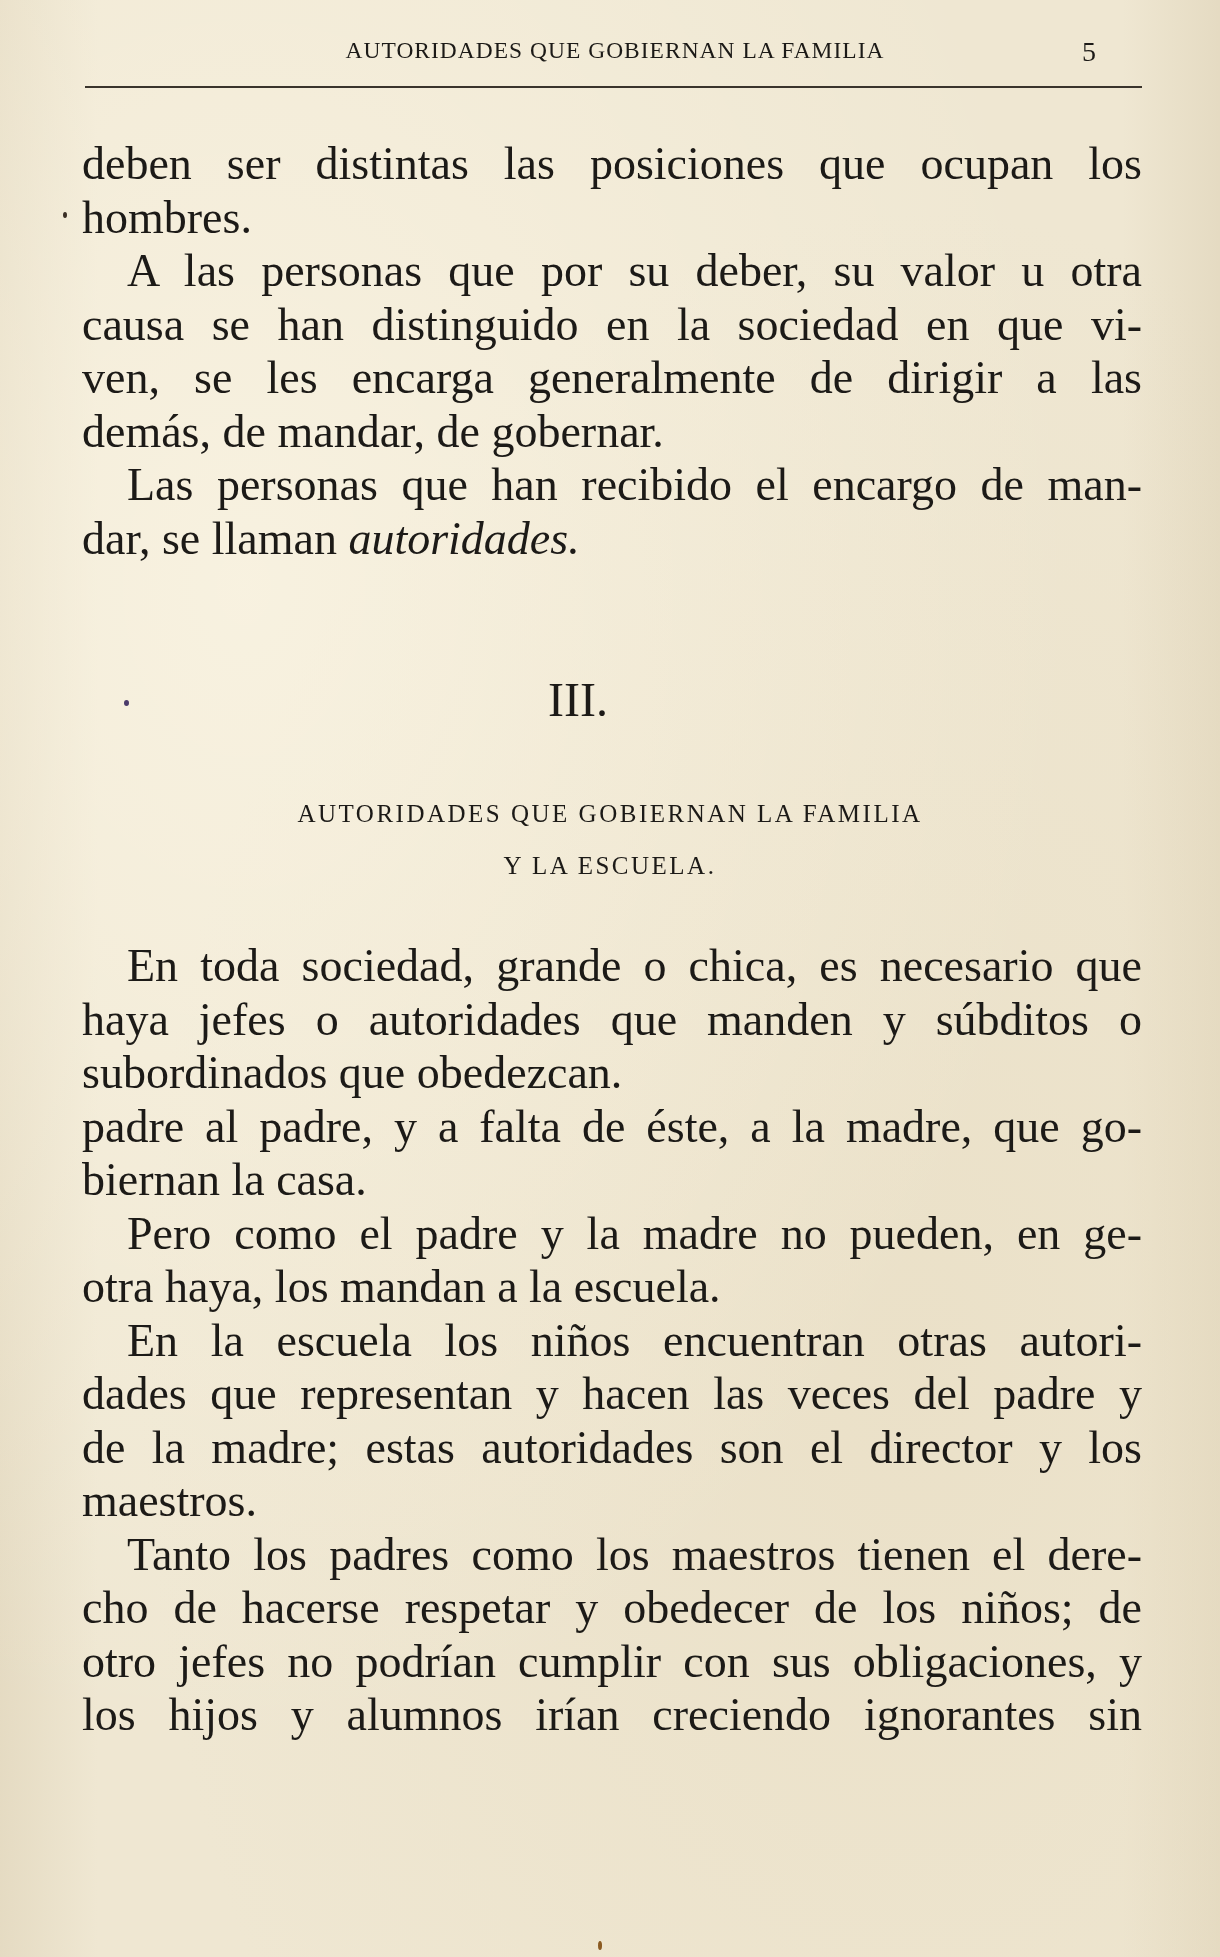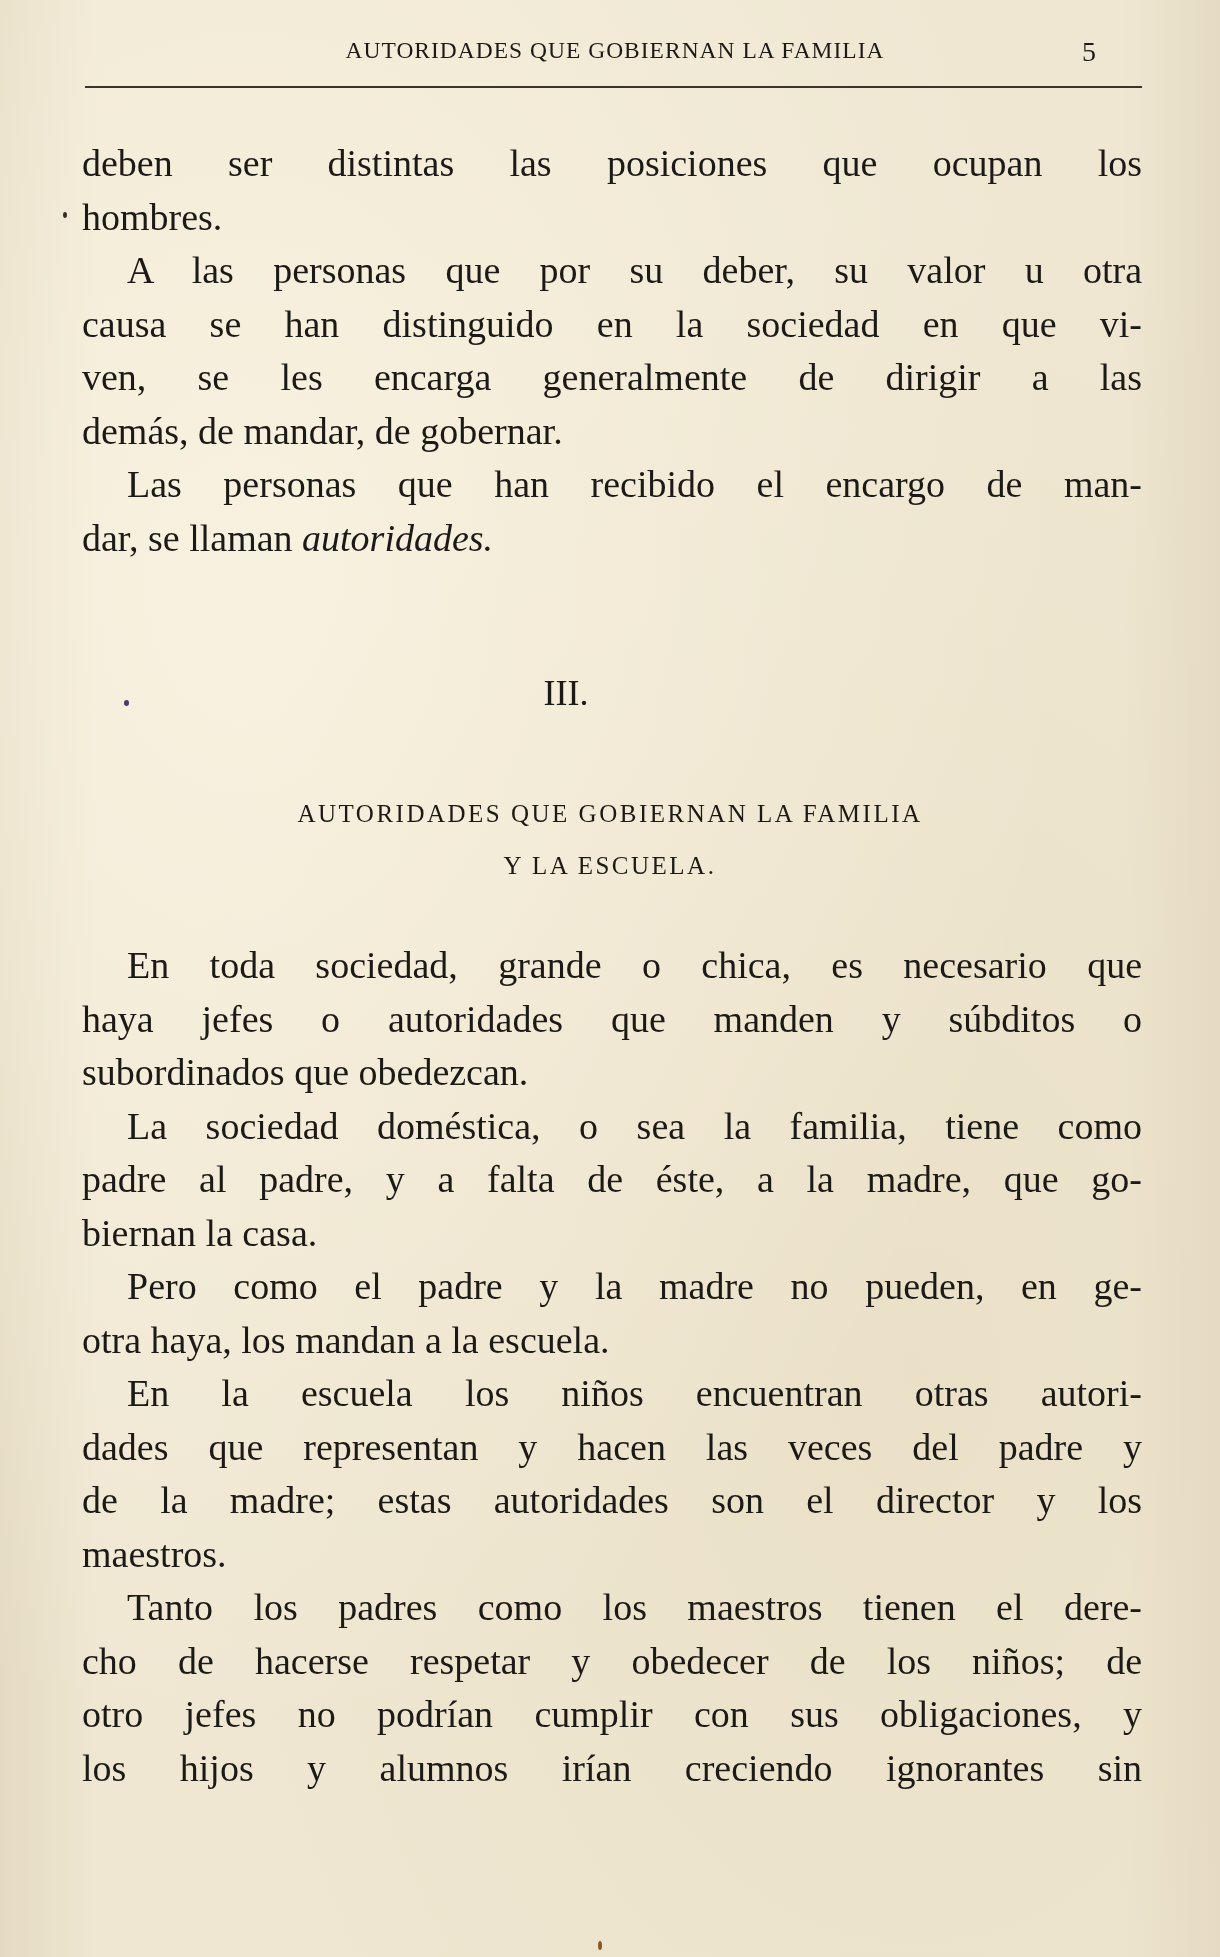--- a/index.html
+++ b/index.html
@@ -25,32 +25,32 @@
     position: absolute; top: 36px; left: 1082px;
     font-size: 28px; font-family: "Liberation Serif", serif;
   }
   .head-rule {
     position: absolute; top: 86px; left: 85px; width: 1057px; height: 2px;
     background: #3a342c;
   }
   .text {
     position: absolute; left: 82px; width: 1060px;
     font-family: "Liberation Serif", serif;
-    font-size: 38px; line-height: 53.5px;
+    font-size: 46px; line-height: 53.5px;
     text-align: justify; text-align-last: left;
     hyphens: manual;
   }
   .line { display: block; white-space: nowrap; text-align-last: justify; height: 53.5px; }
   .line.last { text-align-last: left; }
   .line.indent { padding-left: 45px; }
   .para { margin: 0; }
   .em { font-style: italic; }
   .section-num {
     position: absolute; top: 672px; left: 0; width: 1132px; text-align: center;
-    font-family: "Liberation Serif", serif; font-size: 36px;
+    font-family: "Liberation Serif", serif; font-size: 48px; padding-left: 12px;
   }
   .section-title {
     position: absolute; left: 0; width: 1220px; text-align: center;
     font-family: "Liberation Serif", serif; font-size: 25px; letter-spacing: 2.5px;
   }
   .st1 { top: 800px; }
   .st2 { top: 852px; }
   .speck { position: absolute; background: #3a2f25; border-radius: 50%; }
 </style>
 </head>
@@ -83,21 +83,20 @@
   <div class="section-title st1">AUTORIDADES QUE GOBIERNAN LA FAMILIA</div>
   <div class="section-title st2">Y LA ESCUELA.</div>
 
   <div class="text" style="top:939px;">
     <p class="para">
       <span class="line indent">En toda sociedad, grande o chica, es necesario que</span>
       <span class="line">haya jefes o autoridades que manden y súbditos o</span>
       <span class="line last">subordinados que obedezcan.</span>
     </p>
     <p class="para">
-      <span class="line indent">La sociedad doméstica, o sea la familia, tiene como</span>
       <span class="line">padre al padre, y a falta de éste, a la madre, que go-</span>
       <span class="line last">biernan la casa.</span>
     </p>
     <p class="para">
       <span class="line indent">Pero como el padre y la madre no pueden, en ge-</span>
       <span class="line last">otra haya, los mandan a la escuela.</span>
     </p>
     <p class="para">
       <span class="line indent">En la escuela los niños encuentran otras autori-</span>
       <span class="line">dades que representan y hacen las veces del padre y</span>

